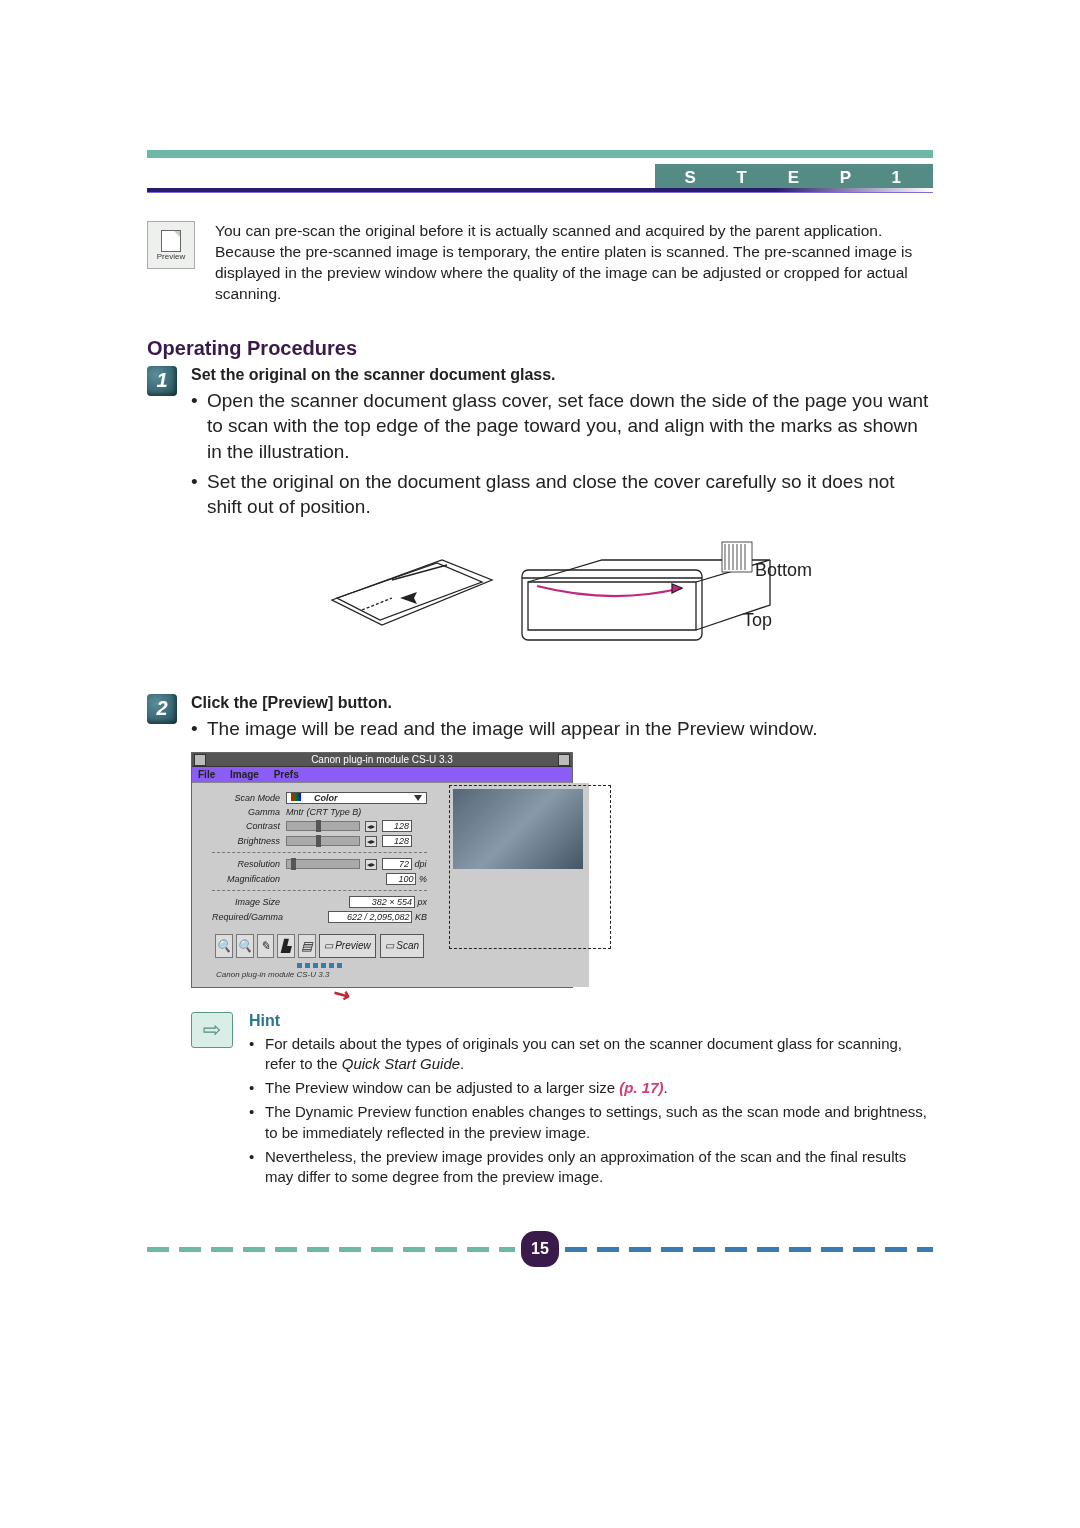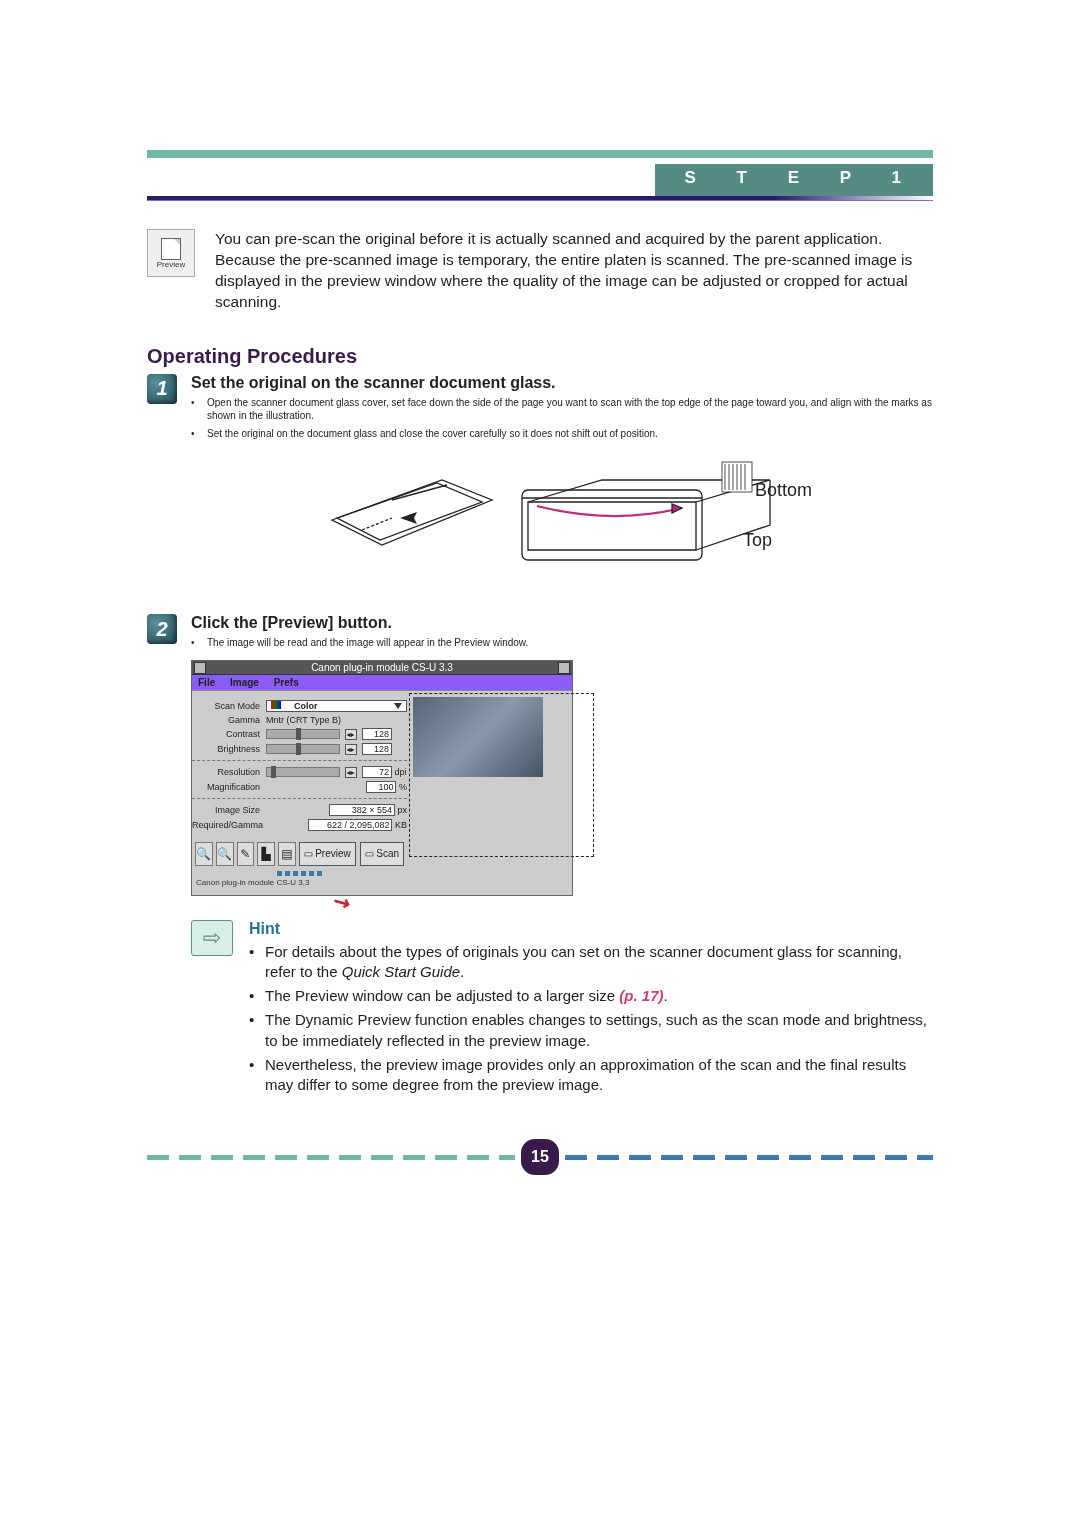--- a/index.html
+++ b/index.html
@@ -20,21 +20,21 @@
     height: 8px;
     background: #6fb7a6;
     margin-bottom: 6px;
   }
   .step-label {
     display: inline-block;
     background: #558b85;
     color: #fff;
     font-size: 17px;
     letter-spacing: 18px;
-    padding: 4px 14px 8px 30px;
+    padding: 4px 14px 0 30px;
     float: right;
     font-weight: bold;
   }
   .clear { clear: both; }
   h1.title {
     font-size: 30px;
     color: #3a1a4a;
     margin: 22px 0 4px 0;
     font-weight: bold;
   }
@@ -97,21 +97,21 @@
     flex-shrink: 0;
     box-shadow: inset -2px -2px 4px rgba(0,0,0,0.4);
   }
   .step-body { flex: 1; }
   .step-title {
     font-weight: bold;
     font-size: 16px;
     margin-bottom: 2px;
   }
   .bullet {
-    font-size: 10px;
+    font-size: 19px;
     line-height: 1.35;
     margin: 4px 0 4px 0;
     padding-left: 16px;
     position: relative;
   }
   .bullet::before {
     content: "•";
     position: absolute;
     left: 0;
     top: 0;
@@ -145,21 +145,22 @@
     background: #8b5cf6;
     padding: 2px 6px;
     border-bottom: 1px solid #888;
     font-weight: bold;
     color: #222;
   }
   .ss-menubar span { margin-right: 12px; }
   .ss-body { display: flex; background: #ccc; }
   .ss-panel {
     width: 215px;
-    padding: 6px 0;
+    padding: 6px 20px;
+    font-style: italic;
   }
   .ss-row { display:flex; align-items:center; margin:3px 0; font-size:9px;}
   .ss-row .lbl { width:68px; text-align:right; padding-right:6px; color:#222;}
   .ss-row .ctl { flex:1; }
   .dropdown {
     background:#fff;border:1px solid #555;padding:0 4px;display:flex;justify-content:space-between;align-items:center;font-weight:bold;
   }
   .triangle-down { width:0;height:0;border-left:4px solid transparent;border-right:4px solid transparent;border-top:6px solid #333;}
   .slider {
     height: 8px; border:1px solid #777; background:#aaa; position:relative; width:72px;display:inline-block;vertical-align:middle;

